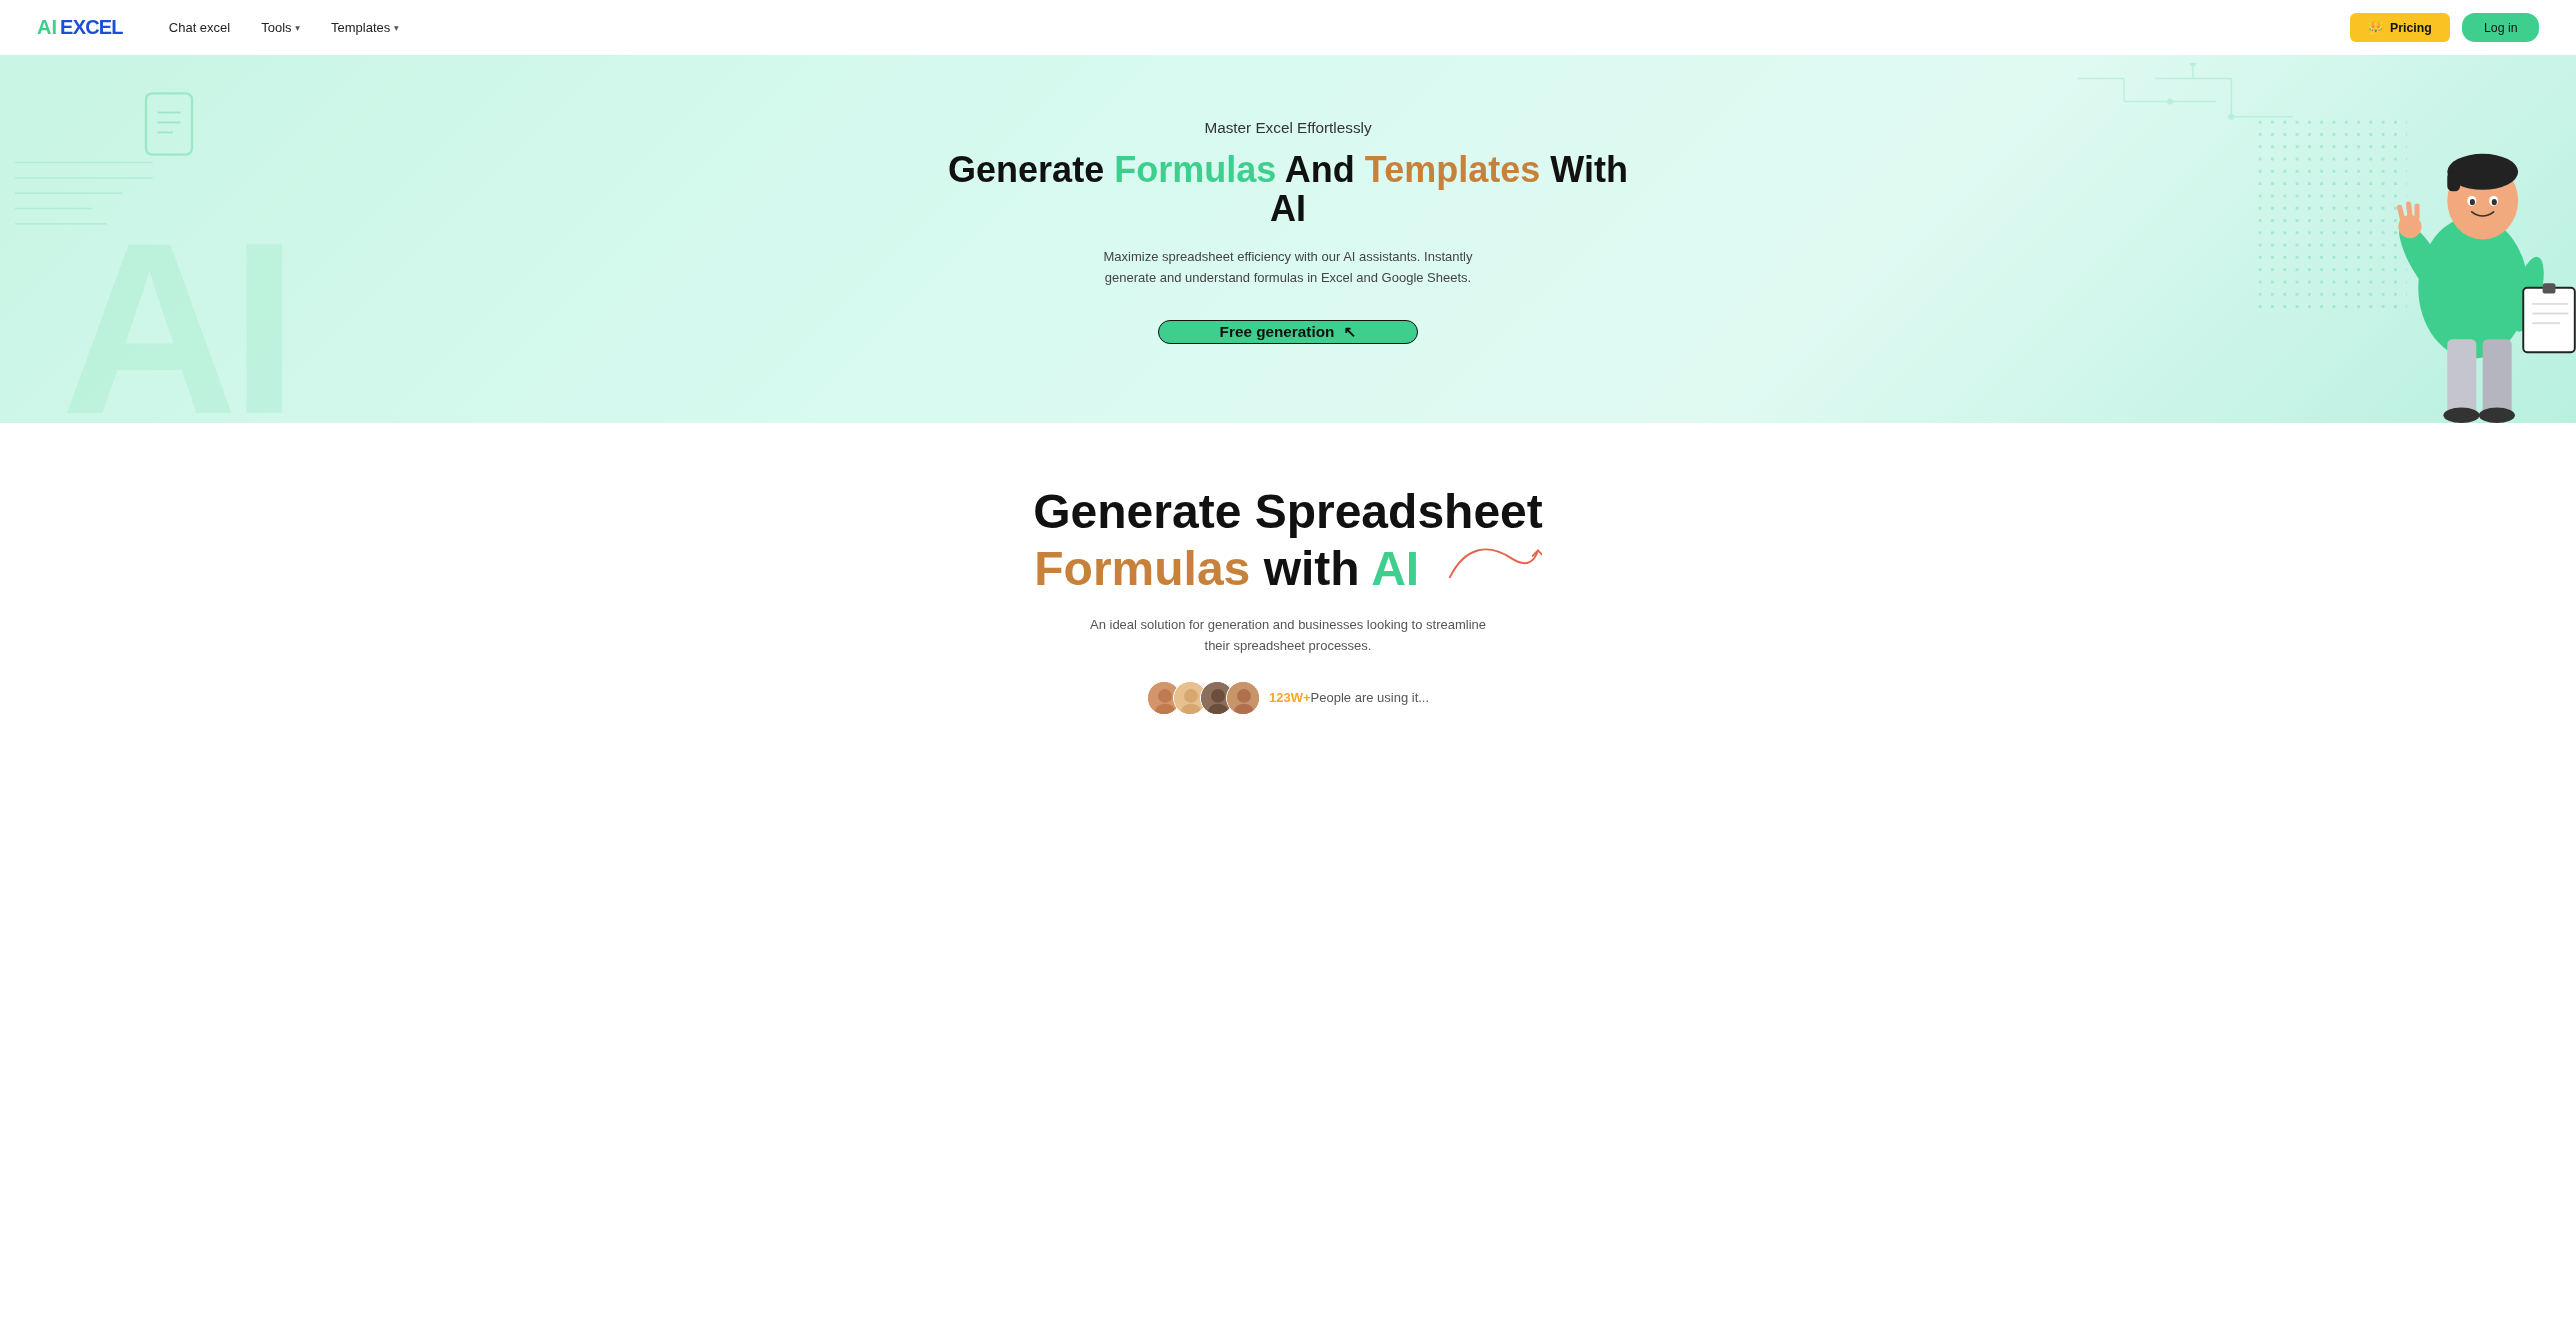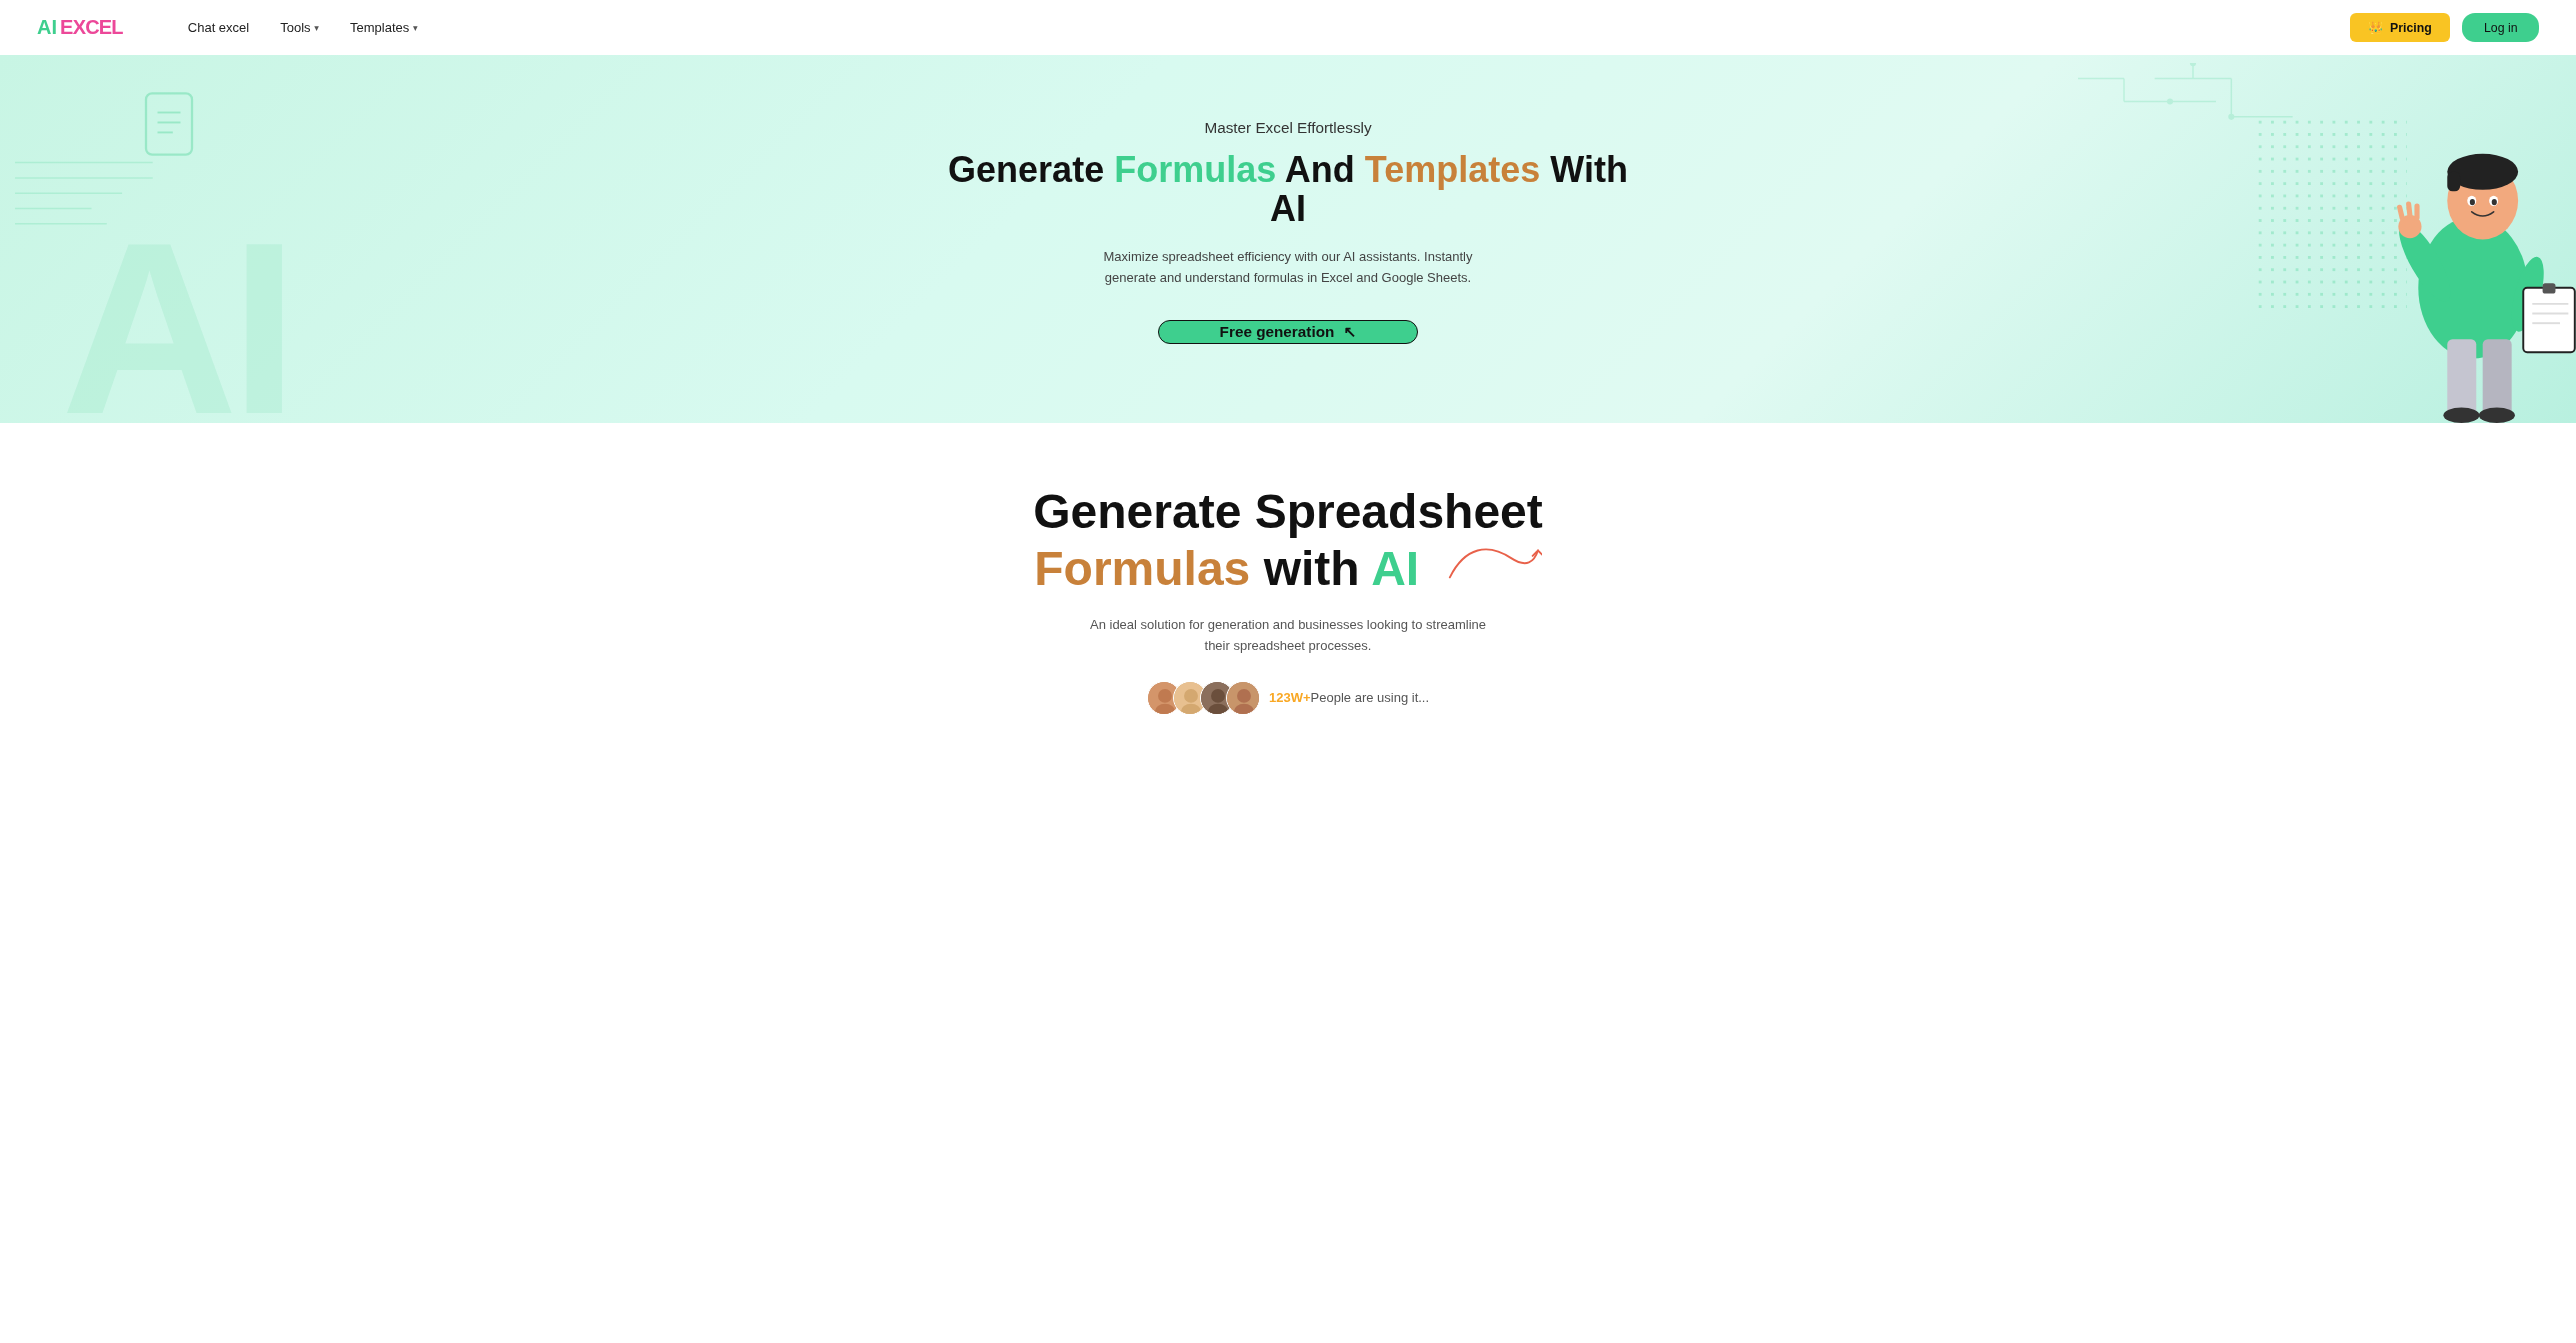--- a/index.html
+++ b/index.html
@@ -22,29 +22,28 @@
       font-size: 20px;
       font-weight: 800;
       color: #111;
       margin-right: 46px;
       text-decoration: none;
     }
     .logo-ai {
       color: #3ecf8e;
     }
     .logo-excel {
-      color: #ec4899;
+      color: #1d4ed8;
       letter-spacing: -0.8px;
     }
     .nav-links {
       display: flex;
       align-items: flex-end;
       gap: 31px;
       flex: 1;
-      margin-left: 19px;
     }
     .nav-link {
       font-size: 13px;
       color: #222;
       text-decoration: none;
       cursor: pointer;
       display: flex;
       align-items: center;
       gap: 3.8px;
     }

